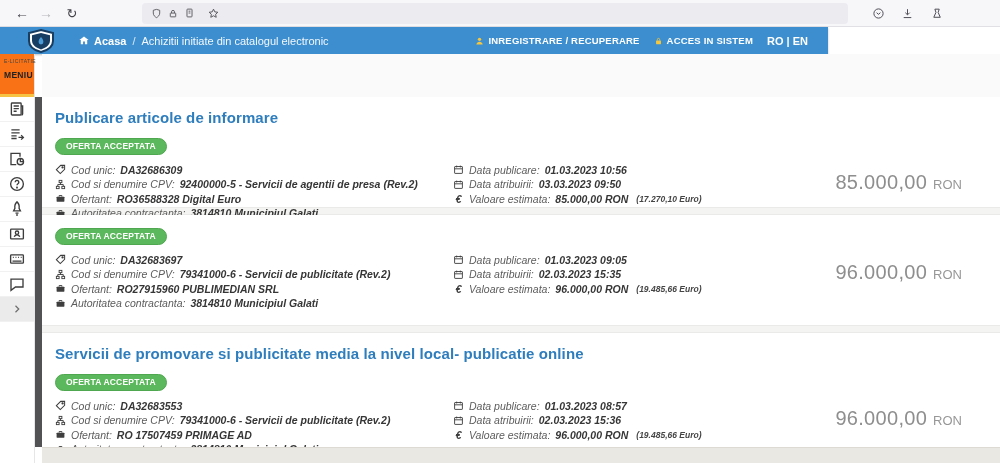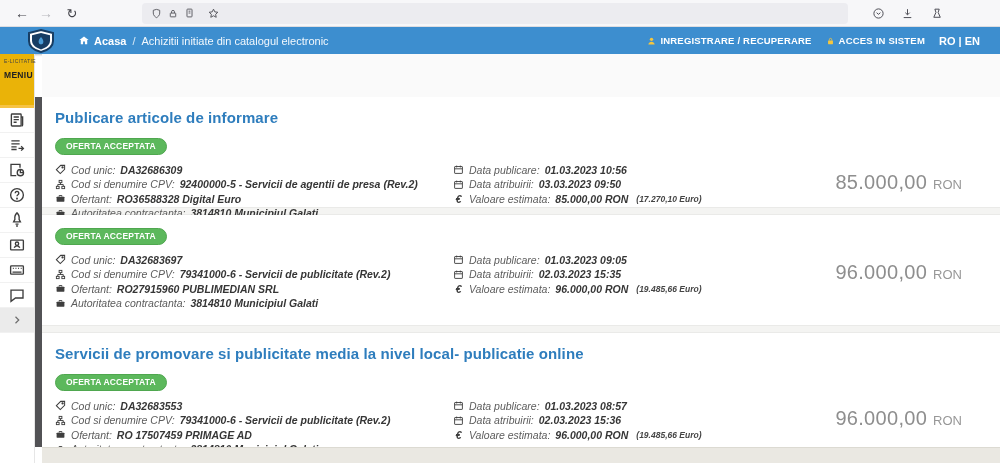--- a/index.html
+++ b/index.html
@@ -24,21 +24,21 @@
     border-radius:4px; display:flex; align-items:center; padding:0 9px; gap:6px;
   }
   .url-bar .uicon { color:#55555c; flex:0 0 auto; }
   .url-text { font-size:11px; color:#74747b; white-space:nowrap; flex:1 1 auto; overflow:hidden; }
   .url-text .domain { color:#26262b; font-weight:bold; }
   .urlbar-right { display:flex; gap:12px; align-items:center; color:#55555c; }
   .browser-right { display:flex; gap:16px; align-items:center; margin-left:24px; color:#4a4a52; }
 
   
   .site-header {
-    position:absolute; top:27px; left:0; width:1000px; height:27px;
+    position:absolute; top:27px; left:0; width:828px; height:27px;
     background:#3d8ecf; display:flex; align-items:center; color:#fff;
     box-shadow:0 1px 2px rgba(0,0,0,.25);
   }
   .logo { position:absolute; left:26px; top:2px; }
   .breadcrumb { margin-left:78px; display:flex; align-items:center; gap:6px; font-size:11px; }
   .breadcrumb .home { display:flex; align-items:center; gap:4px; font-weight:bold; }
   .breadcrumb .sep { color:#d7e9f7; }
   .breadcrumb .page { color:#f2f8fd; }
   .header-right { margin-left:auto; display:flex; align-items:center; gap:14px; padding-right:20px; }
   .hlink { display:flex; align-items:center; gap:4px; font-size:9.5px; font-weight:bold; color:#fff; letter-spacing:.2px; }
@@ -49,21 +49,21 @@
   }
   .search-box input {
     border:none; outline:none; background:transparent; width:80px;
     font-size:9px; color:#555; font-family:"Liberation Sans", sans-serif;
   }
   .search-box input::placeholder { color:#aaa; }
   .lang { font-size:11px; font-weight:bold; }
 
   
   .sidebar { position:absolute; top:54px; left:0; width:35px; height:409px; background:#fff; border-right:1px solid #e6e6e6; }
-  .sb-head { height:54px; padding:4px 4px 0 4px; border-bottom:3px solid #f6c344; background:#eab308; }
+  .sb-head { height:43px; padding:4px 4px 0 4px; border-bottom:3px solid #f6c344; background:#f97316; }
   .sb-brand { font-size:5px; color:#444; letter-spacing:.4px; white-space:nowrap; }
   .sb-menu { font-size:8.5px; font-weight:bold; color:#222; margin-top:6px; letter-spacing:.3px; }
   .sb-icons { }
   .sb-item { height:25px; display:flex; align-items:center; justify-content:center; color:#3d3d3d; border-bottom:1px solid #f1f1f1; }
   .sb-item.expander { background:#ebebeb; color:#6d6d6d; }
 
   
   .dark-strip { position:absolute; left:35px; top:97px; width:7px; height:350px; background:#525255; }
 
   

